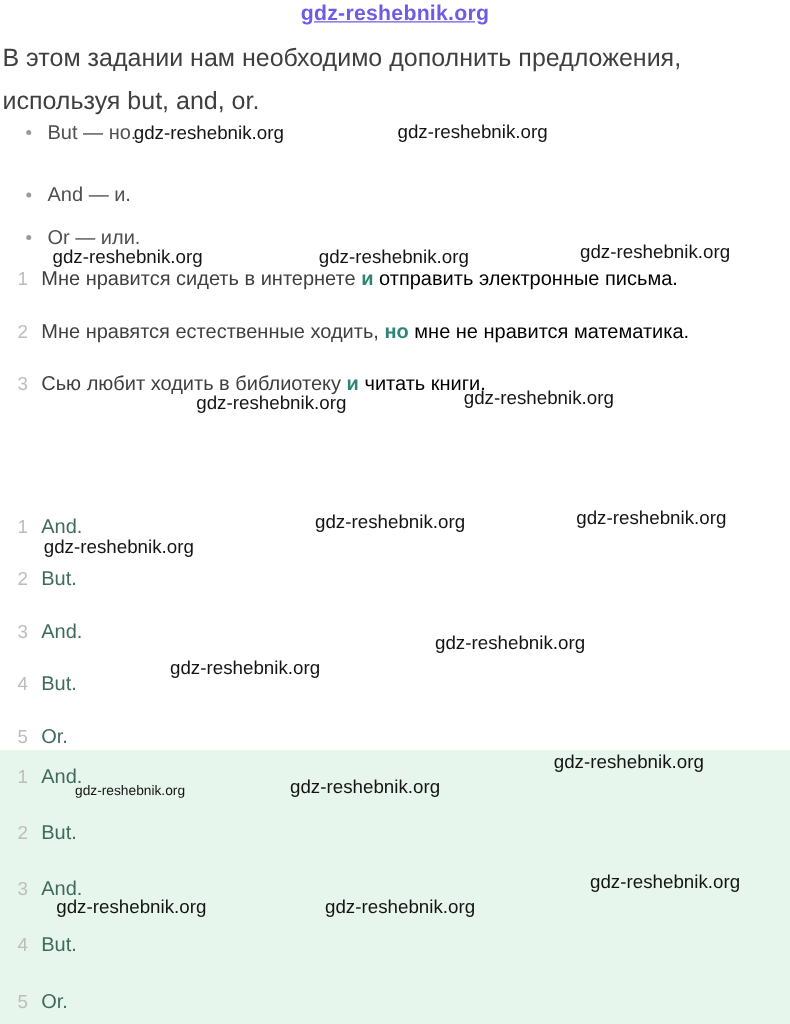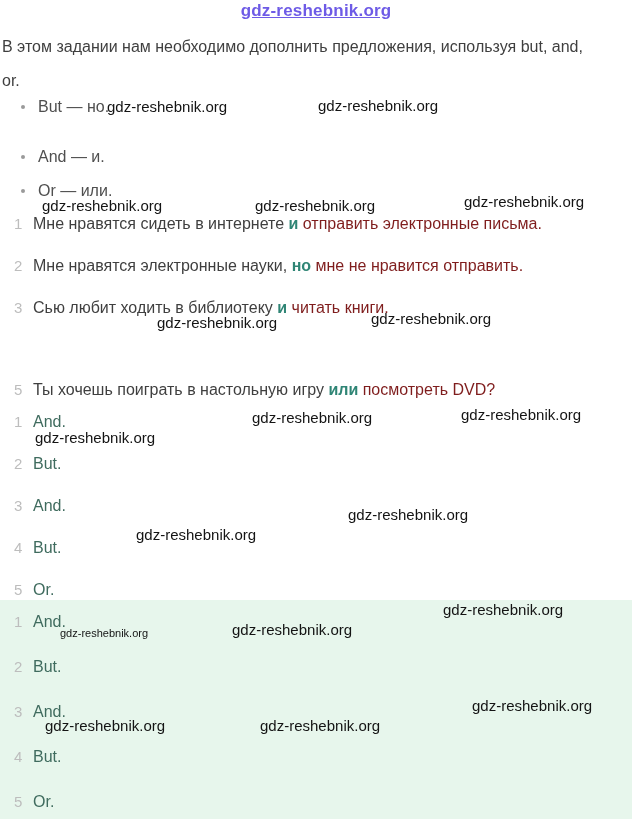--- a/index.html
+++ b/index.html
@@ -14,33 +14,33 @@
     position: absolute; top: 1px; left: 0; width: 100%;
     text-align: center;
     font-size: 17px; font-weight: 700;
     color: #6e5be6; text-decoration: underline;
     letter-spacing: 0.2px;
     cursor: pointer;
   }
 
   .intro {
     position: absolute; top: 30px; left: 2px; width: 592px;
-    font-size: 16px; line-height: 34px; color: #3f3f3f;
+    font-size: 20px; line-height: 34px; color: #3f3f3f;
   }
 
   .gloss { position: absolute; left: 21px; font-size: 16px; color: #4f4f4f; white-space: nowrap; }
   .gloss .bullet {
     display: inline-block; width: 4px; height: 4px; border-radius: 50%;
     background: #9a9a9a; vertical-align: 3px; margin-right: 13px;
   }
 
   .row { position: absolute; left: 14px; right: 4px; font-size: 16px; color: #3f3f3f; white-space: nowrap; }
   .row .num { display: inline-block; width: 19px; color: #bdbdbd; font-size: 15px; }
 
-  .hl   { color: #7f1d1d; }
+  .hl   { color: #000000; }
   .conj { color: #2f8575; font-weight: 700; }
   .ans  { color: #3f6b5e; }
 
   .green-section {
     position: absolute; left: 0; top: 600px; width: 632px; height: 219px;
     background: #e7f6ec;
   }
 
   .wm {
     position: absolute; font-size: 15px; color: #141414; white-space: nowrap;
@@ -62,30 +62,27 @@
     <span class="bullet"></span><span>But — но.</span>
   </div>
   <div class="gloss" style="top:148px">
     <span class="bullet"></span><span>And — и.</span>
   </div>
   <div class="gloss" style="top:182px">
     <span class="bullet"></span><span>Or — или.</span>
   </div>
 
   <div class="row" style="top:215px">
-    <span class="num">1</span><span>Мне нравятся сидеть в интернете </span><span class="conj">и</span><span class="hl"> отправить электронные письма.</span>
+    <span class="num">1</span><span>Мне нравится сидеть в интернете </span><span class="conj">и</span><span class="hl"> отправить электронные письма.</span>
   </div>
   <div class="row" style="top:257px">
-    <span class="num">2</span><span>Мне нравятся электронные науки, </span><span class="conj">но</span><span class="hl"> мне не нравится отправить.</span>
+    <span class="num">2</span><span>Мне нравятся естественные ходить, </span><span class="conj">но</span><span class="hl"> мне не нравится математика.</span>
   </div>
   <div class="row" style="top:299px">
     <span class="num">3</span><span>Сью любит ходить в библиотеку </span><span class="conj">и</span><span class="hl"> читать книги.</span>
-  </div>
-  <div class="row" style="top:381px">
-    <span class="num">5</span><span>Ты хочешь поиграть в настольную игру </span><span class="conj">или</span><span class="hl"> посмотреть DVD?</span>
   </div>
 
   <div class="row" style="top:413px">
     <span class="num">1</span><span class="ans">And.</span>
   </div>
   <div class="row" style="top:455px">
     <span class="num">2</span><span class="ans">But.</span>
   </div>
   <div class="row" style="top:497px">
     <span class="num">3</span><span class="ans">And.</span>

